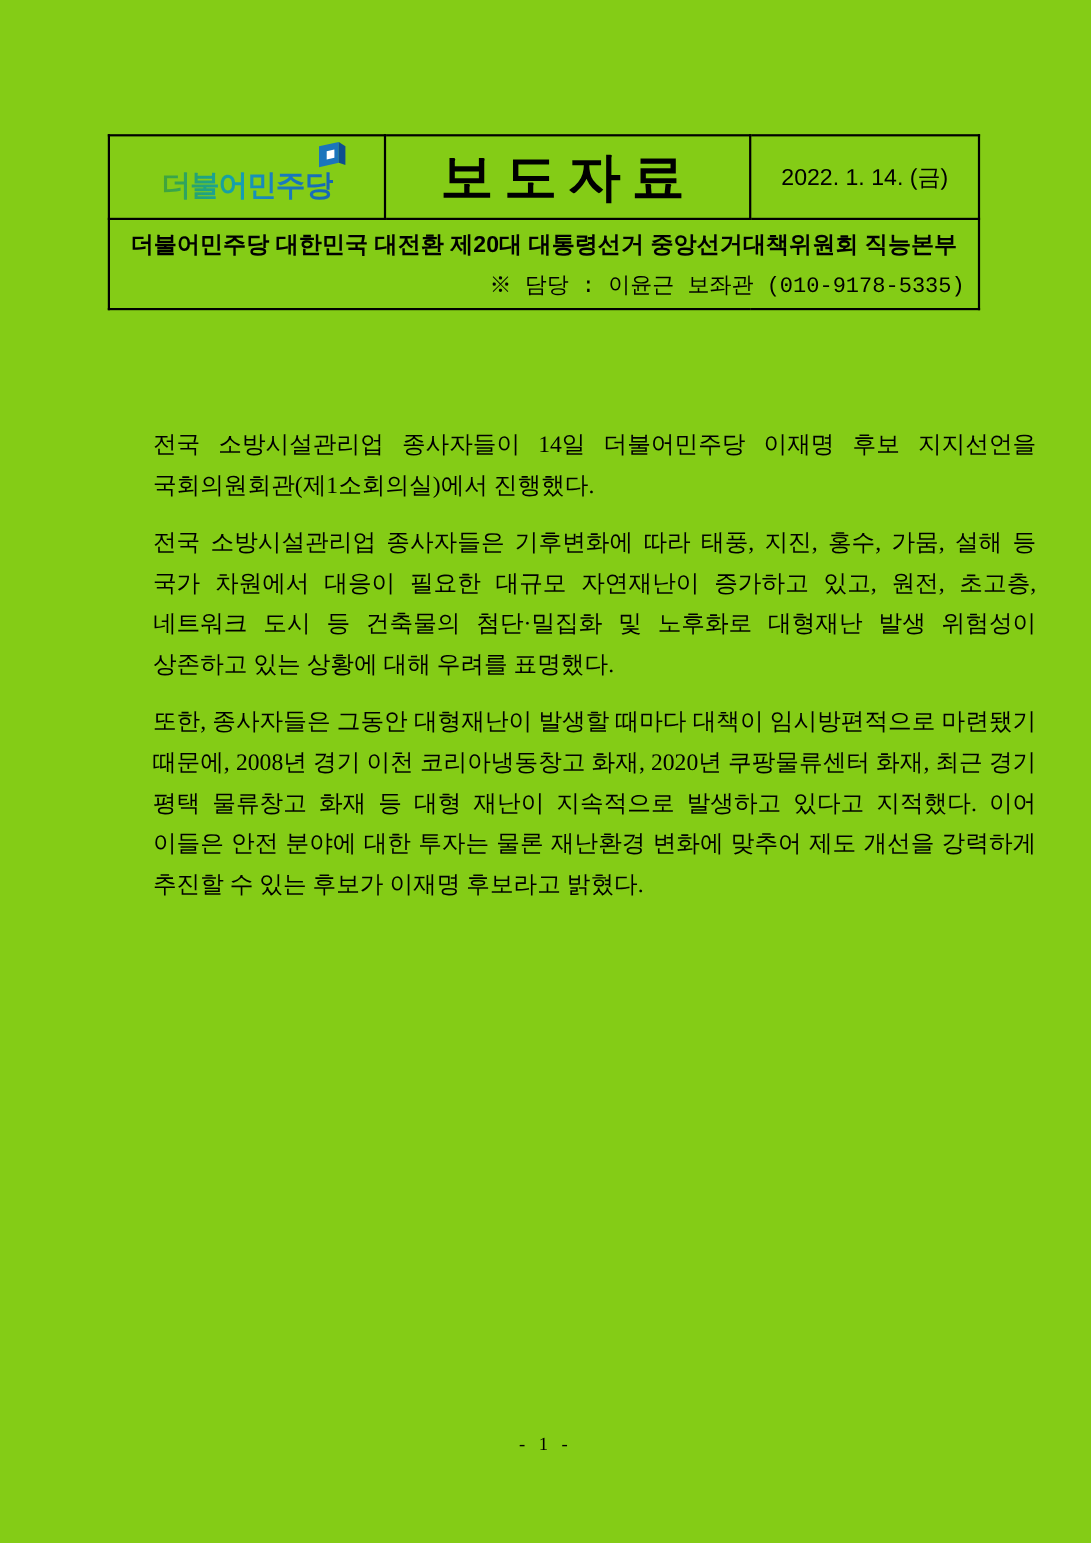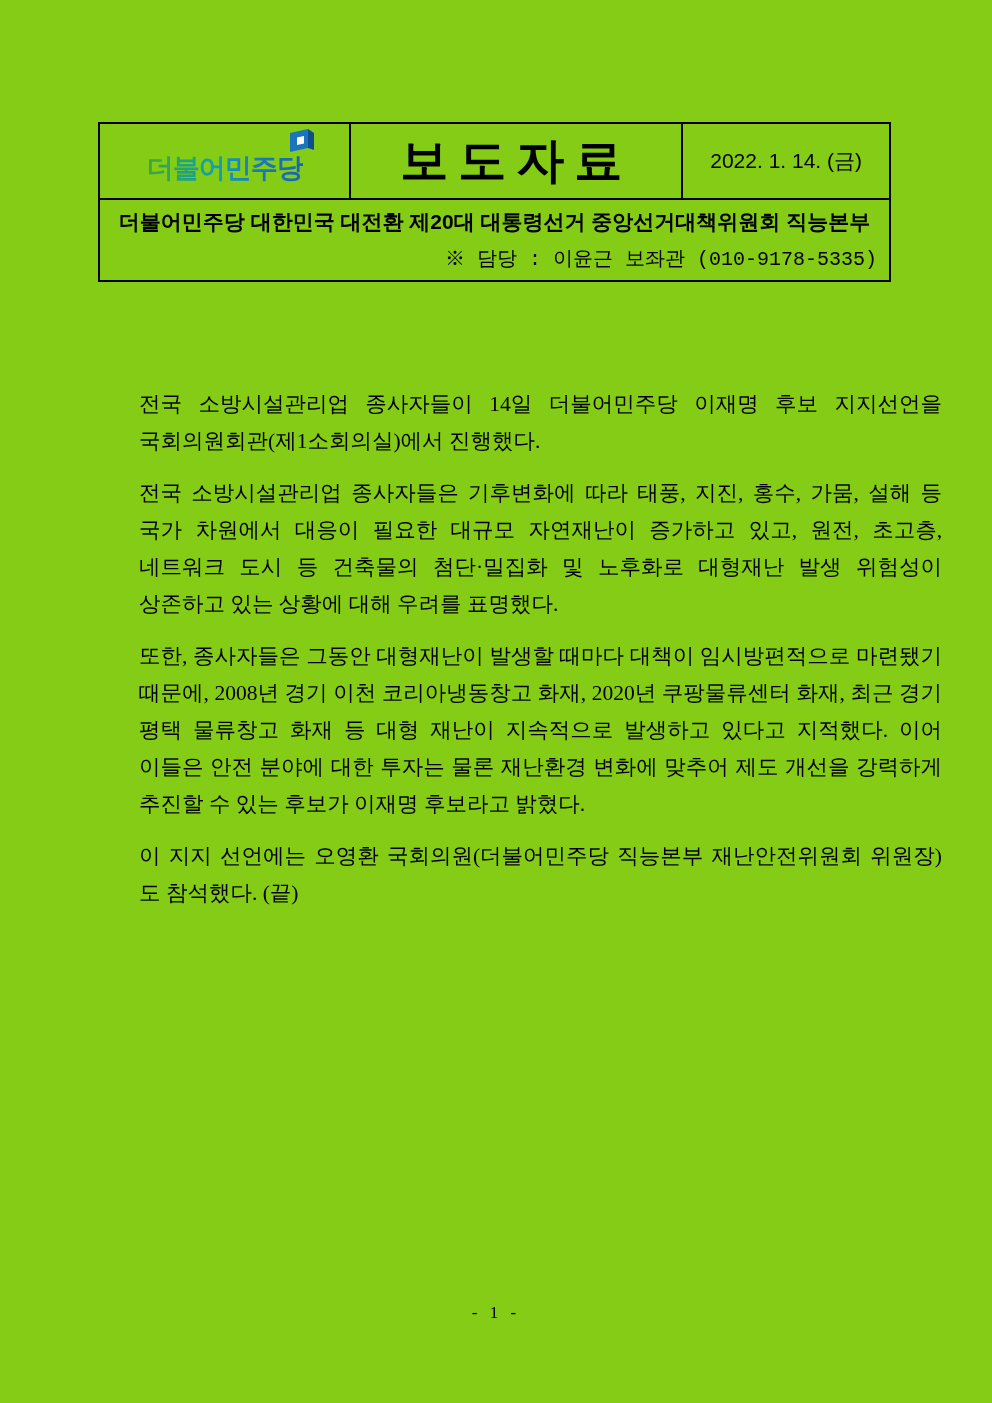--- a/index.html
+++ b/index.html
@@ -145,18 +145,17 @@
         </td>
       </tr>
     </tbody>
   </table>
 
 
   <div class="body-text">
     <p>전국 소방시설관리업 종사자들이 14일 더불어민주당 이재명 후보 지지선언을 국회의원회관(제1소회의실)에서 진행했다.</p>
     <p>전국 소방시설관리업 종사자들은 기후변화에 따라 태풍, 지진, 홍수, 가뭄, 설해 등 국가 차원에서 대응이 필요한 대규모 자연재난이 증가하고 있고, 원전, 초고층, 네트워크 도시 등 건축물의 첨단·밀집화 및 노후화로 대형재난 발생 위험성이 상존하고 있는 상황에 대해 우려를 표명했다.</p>
     <p>또한, 종사자들은 그동안 대형재난이 발생할 때마다 대책이 임시방편적으로 마련됐기 때문에, 2008년 경기 이천 코리아냉동창고 화재, 2020년 쿠팡물류센터 화재, 최근 경기 평택 물류창고 화재 등 대형 재난이 지속적으로 발생하고 있다고 지적했다. 이어 이들은 안전 분야에 대한 투자는 물론 재난환경 변화에 맞추어 제도 개선을 강력하게 추진할 수 있는 후보가 이재명 후보라고 밝혔다.</p>
-    <p>이 지지 선언에는 오영환 국회의원(더불어민주당 직능본부 재난안전위원회 위원장)도 참석했다. (끝)</p>
   </div>
 
   <div class="page-number">- 1 -</div>
 
 </div>
 
 </body></html>

